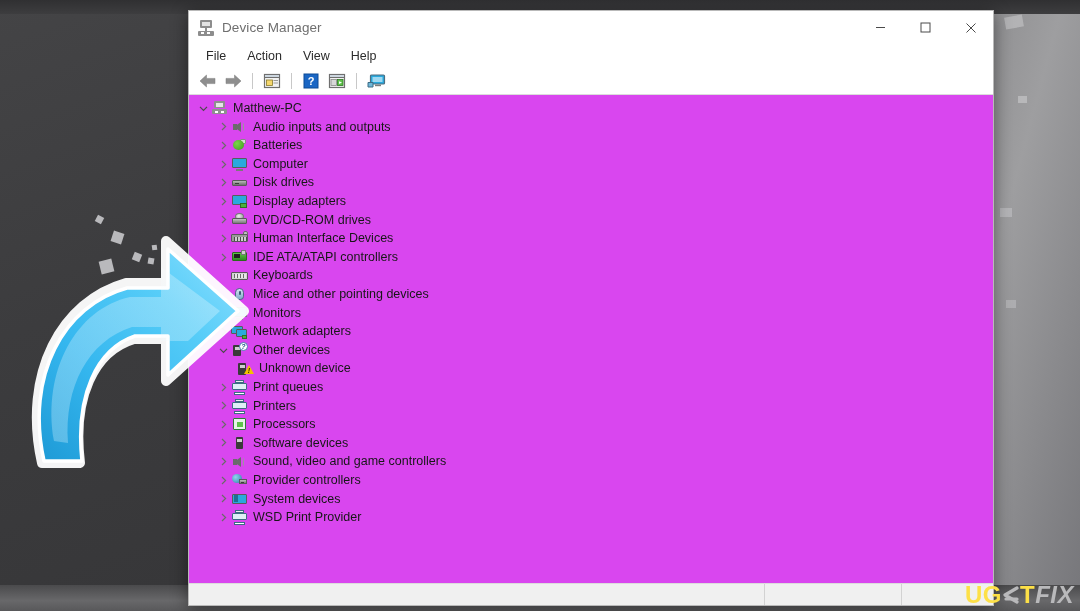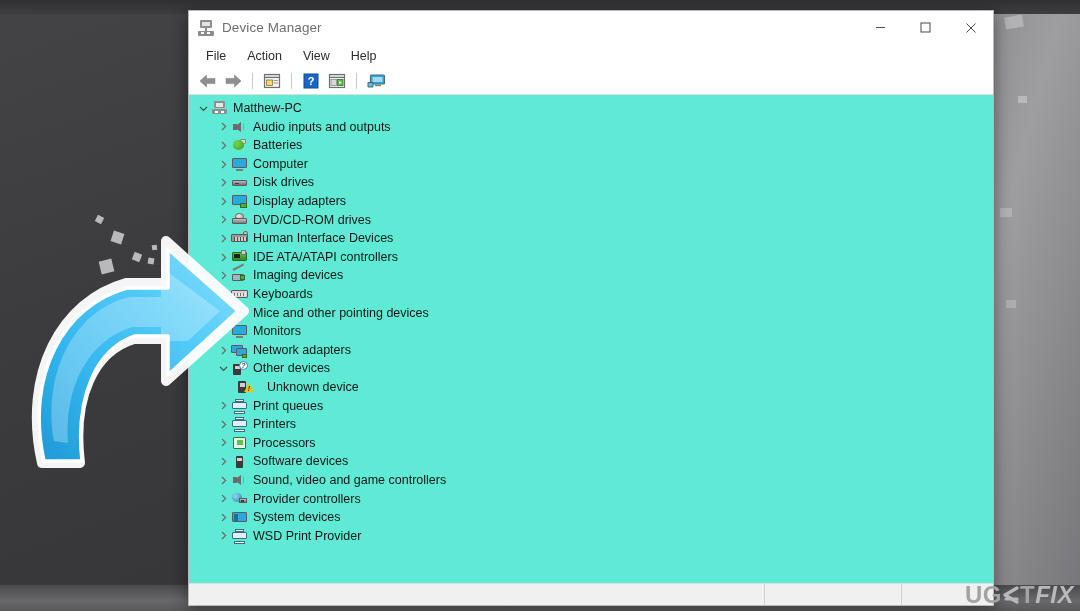--- a/index.html
+++ b/index.html
@@ -148,21 +148,21 @@
   }
   .tb-sep {
     width: 1px; height: 16px;
     background: #c8c8c8;
     margin: 0 5px;
   }
 
   
   .content {
     flex: 1 1 auto;
-    background: #5eead4;
+    background: #d946ef;
     overflow: hidden;
     padding-top: 4px;
   }
   .trow {
     height: 18.6px;
     display: flex;
     align-items: center;
     font-size: 12.5px;
     color: #171717;
     white-space: nowrap;
@@ -178,21 +178,21 @@
     width: 17px; height: 16px;
     flex: 0 0 auto;
     margin-right: 5px;
     position: relative;
   }
   .tlabel { line-height: 1; }
 
   
   .lvl0 { padding-left: 6px; }
   .lvl1 { padding-left: 26px; }
-  .lvl2 { padding-left: 48px; gap: 8px; }
+  .lvl2 { padding-left: 48px; }
 
   
   .ic-pc .a { position:absolute; left:3px; top:1px; width:11px; height:7px; background:#8f8f8f; border-radius:1px;}
   .ic-pc .a::after{content:'';position:absolute;left:2px;top:1.5px;width:7px;height:4px;background:#e6e6e6;}
   .ic-pc .b { position:absolute; left:1px; bottom:2px; width:15px; height:5px; background:#8f8f8f; border-radius:1px;}
   .ic-pc .b::before,.ic-pc .b::after{content:'';position:absolute;top:1.5px;width:3px;height:2px;background:#fff;}
   .ic-pc .b::before{left:3px;} .ic-pc .b::after{left:9px;}
 
   .ic-speaker .cone{position:absolute;left:3px;top:3px;width:0;height:0;border-top:5px solid transparent;border-bottom:5px solid transparent;border-right:7px solid #6b6b6b;}
   .ic-speaker .bx{position:absolute;left:2px;top:5px;width:4px;height:6px;background:#6b6b6b;}
@@ -293,21 +293,21 @@
     position: absolute;
     right: 6px; bottom: 4px;
     font-size: 24px;
     font-weight: bold;
     letter-spacing: .5px;
     font-family: "Liberation Sans", sans-serif;
     line-height: 1;
     display: flex;
     align-items: center;
   }
-  .wm-teal { color: #a3a3a3; }
+  .wm-teal { color: #fde047; }
   .wm-gray { color: #b9b9bb; font-style: italic; }
 </style>
 </head>
 <body>
 
 <div id="desktop">
 
   <div class="bg-left"></div>
   <div class="bg-right">
     
@@ -534,33 +534,20 @@
             </svg>
         </span>
         <span class="ticon ic-ide">
             <i class="b"></i>
             <i class="c"></i>
             <i class="g"></i>
           </span>
         <span class="tlabel">IDE ATA/ATAPI controllers</span>
       </div>
 
-      <div class="trow lvl1">
-        <span class="chev">
-          <svg width="9" height="9" viewBox="0 0 9 9">
-              <path d="M3 1 L6.6 4.5 L3 8" fill="none" stroke="#6a6a6a" stroke-width="1.2"></path>
-            </svg>
-        </span>
-        <span class="ticon ic-imaging">
-            <i class="l"></i>
-            <i class="b"></i>
-            <i class="d"></i>
-          </span>
-        <span class="tlabel">Imaging devices</span>
-      </div>
 
       <div class="trow lvl1">
         <span class="chev blank">
           <svg width="9" height="9" viewBox="0 0 9 9">
               <path d="M3 1 L6.6 4.5 L3 8" fill="none" stroke="#6a6a6a" stroke-width="1.2"></path>
             </svg>
         </span>
         <span class="ticon ic-keyboard">
             <i class="k"></i>
           </span>

